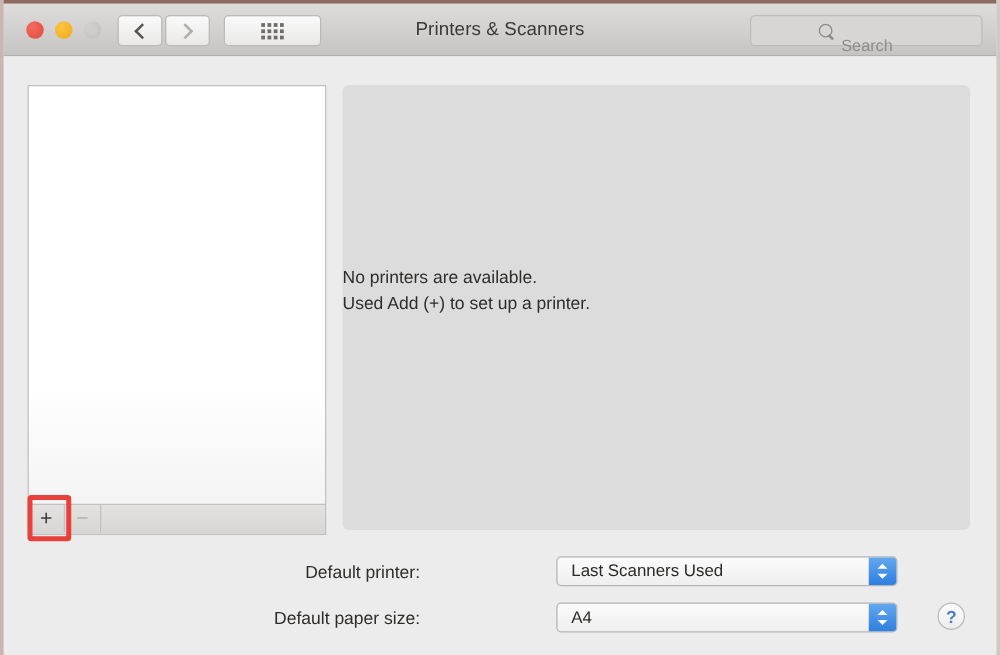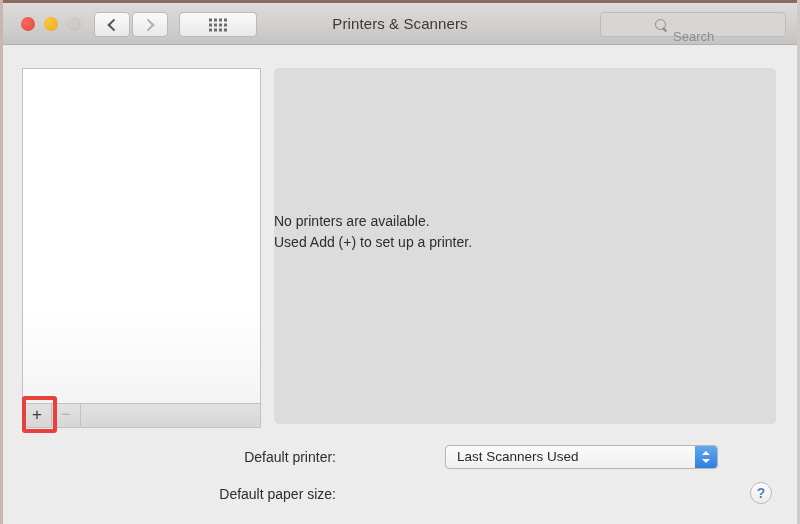--- a/index.html
+++ b/index.html
@@ -393,18 +393,25 @@
         <span class="popup-value">Last Scanners Used</span>
         <span class="popup-stepper">
           <i class="up"></i>
             <i class="dn"></i>
         </span>
       </div>
     </div>
 
     <div class="setting-row" id="row-paper-size">
       <div class="setting-label">Default paper size:</div>
+      <div class="popup">
+        <span class="popup-value">A4</span>
+        <span class="popup-stepper">
+          <i class="up"></i>
+            <i class="dn"></i>
+        </span>
+      </div>
     </div>
 
     <div id="help-button">?</div>
 
   </div>
 </div>
 
 </body></html>

